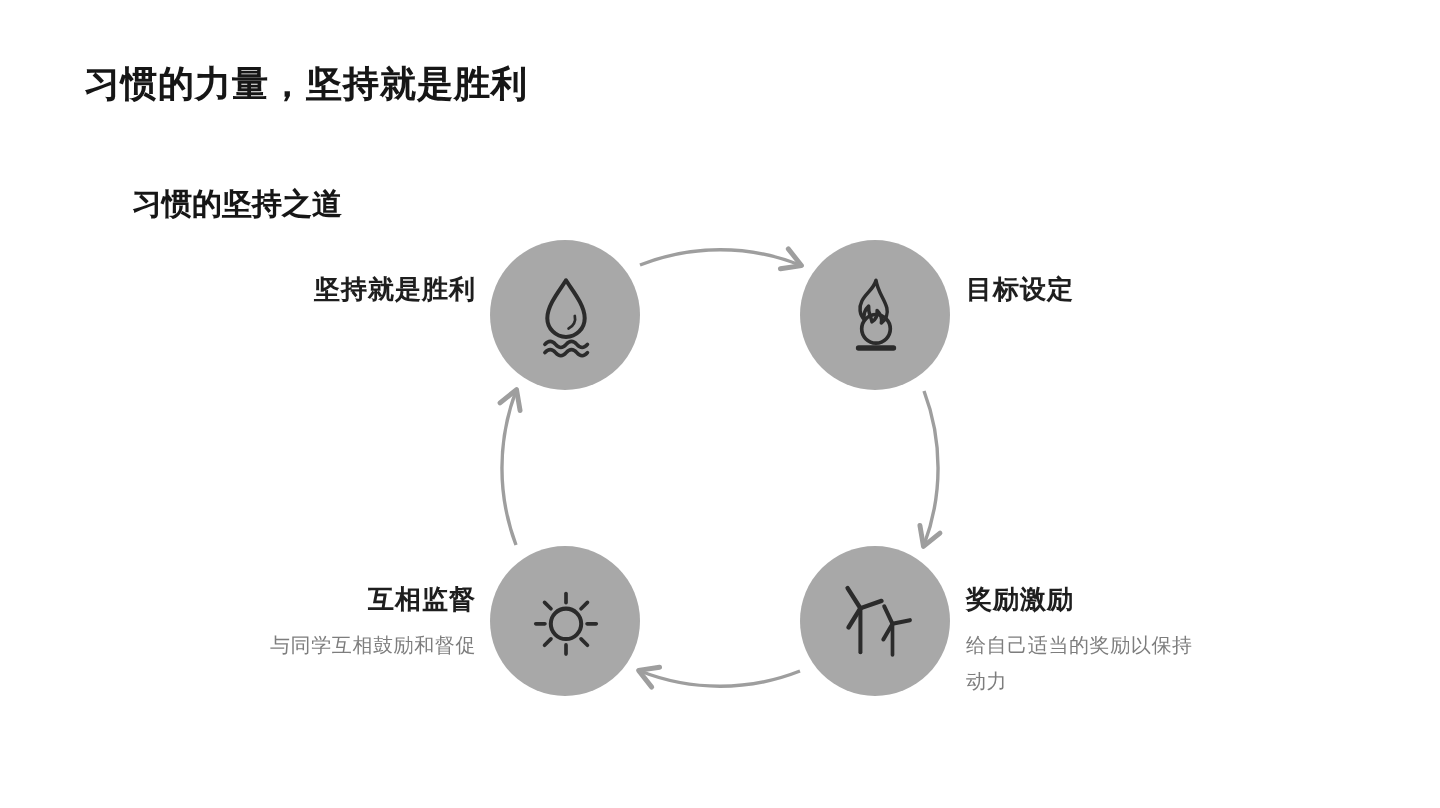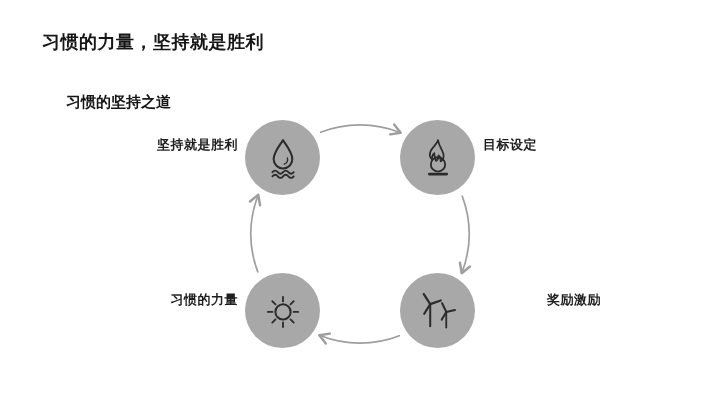--- a/index.html
+++ b/index.html
@@ -22,21 +22,21 @@
     background:#a8a8a8;display:flex;align-items:center;justify-content:center;
   }
   .c-tl{left:245px;top:120px;}
   .c-tr{left:400px;top:120px;}
   .c-bl{left:245px;top:273px;}
   .c-br{left:400px;top:273px;}
   .ntext{position:absolute;width:170px;}
   .t-tl{right:482px;top:136px;text-align:right;}
   .t-tr{left:483px;top:136px;}
   .t-bl{right:482px;top:291px;text-align:right;}
-  .t-br{left:483px;top:291px;width:118px;text-align:right;}
+  .t-br{left:483px;top:291px;width:118px;}
   .nlabel{font-size:13px;font-weight:700;color:#1e1e1e;letter-spacing:.5px;}
   .ndesc{margin-top:6px;font-size:10px;color:#7d7d7d;line-height:1.8;letter-spacing:.3px;}
   .icon{display:block;}
 </style>
 </head>
 <body>
 
 <div class="slide">
 
   <div class="title">习惯的力量，坚持就是胜利</div>
@@ -81,39 +81,41 @@
         <path d="M24 4.5 C23 9 18.5 11.5 16.3 15.8 C14.6 19.2 15 23.4 17.6 25.9 C17.1 23 18 20.4 20 18.6 C19.6 22.2 21.3 24.4 21.8 27.2 C23.9 25.9 24.9 23.6 24.6 21 C26.5 22.9 27.4 25.2 26.9 27.8 C29.4 26.1 30.7 23 29.9 19.6 C28.8 15 24.9 10.8 24 4.5 Z" stroke-width="1.9"></path>
         <path d="M14.5 41.5 h19" stroke-width="3"></path>
       </svg>
     </div>
   </div>
 
   
   <div class="node">
     <div class="ntext t-br">
       <div class="nlabel">奖励激励</div>
+      <div class="ndesc">给自己适当的奖励以保持动力</div>
     </div>
     <div class="circle c-br">
       <svg class="icon" width="44" height="44" viewBox="0 0 48 48" fill="none" stroke="#2b2b2b" stroke-linecap="round" stroke-linejoin="round">
         <path d="M15.5 16.5 L15.5 40.5" stroke-width="2.2"></path>
         <path d="M15.5 16.5 L8.5 5.5" stroke-width="2.4"></path>
         <path d="M15.5 16.5 L27 12.5" stroke-width="2.4"></path>
         <path d="M15.5 16.5 L9 27" stroke-width="2.4"></path>
         <path d="M33 25 L33 42" stroke-width="2"></path>
         <path d="M33 25 L28.5 15.5" stroke-width="2.2"></path>
         <path d="M33 25 L42.5 23" stroke-width="2.2"></path>
         <path d="M33 25 L28 33.5" stroke-width="2.2"></path>
       </svg>
     </div>
   </div>
 
   
   <div class="node">
     <div class="ntext t-bl">
-      <div class="nlabel">习惯的力量</div>
+      <div class="nlabel">互相监督</div>
+      <div class="ndesc">与同学互相鼓励和督促</div>
     </div>
     <div class="circle c-bl">
       <svg class="icon" width="44" height="44" viewBox="0 0 48 48" fill="none" stroke="#2b2b2b" stroke-linecap="round" stroke-linejoin="round">
         <circle cx="24" cy="25" r="8.3" stroke-width="2.2"></circle>
         <path d="M24 8.5 V13.5" stroke-width="2"></path>
         <path d="M24 36.5 V41.5" stroke-width="2"></path>
         <path d="M7.5 25 H12.5" stroke-width="2"></path>
         <path d="M35.5 25 H40.5" stroke-width="2"></path>
         <path d="M12.3 13.3 L15.8 16.8" stroke-width="2"></path>
         <path d="M32.2 33.2 L35.7 36.7" stroke-width="2"></path>

